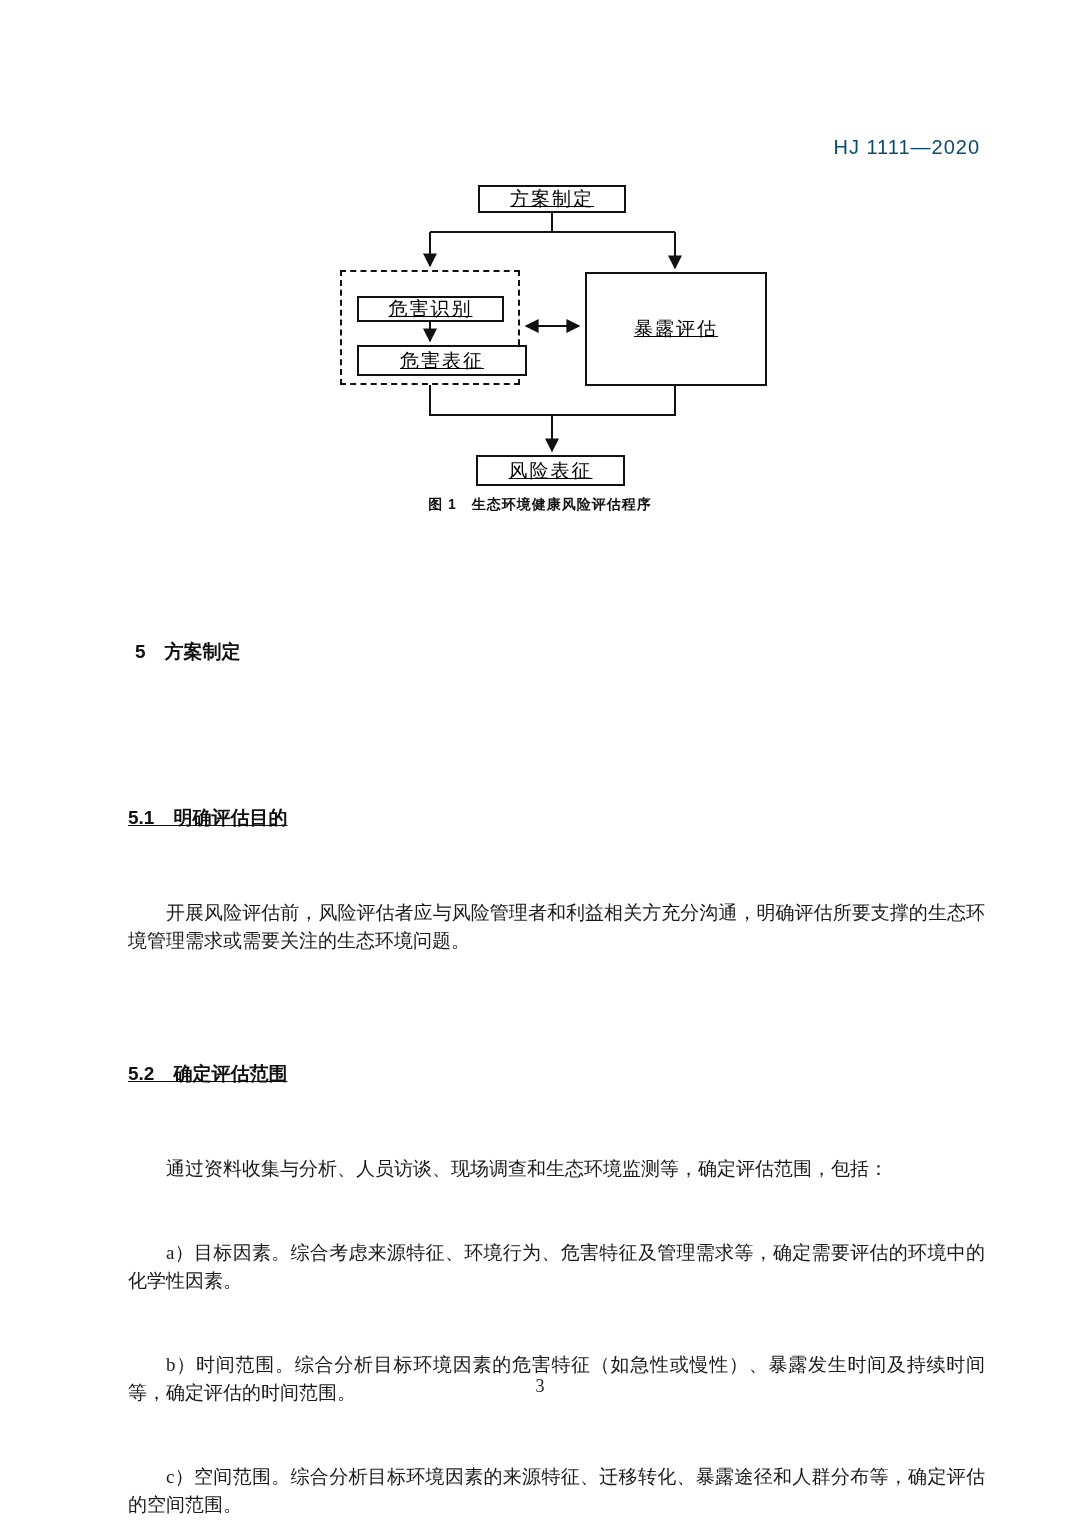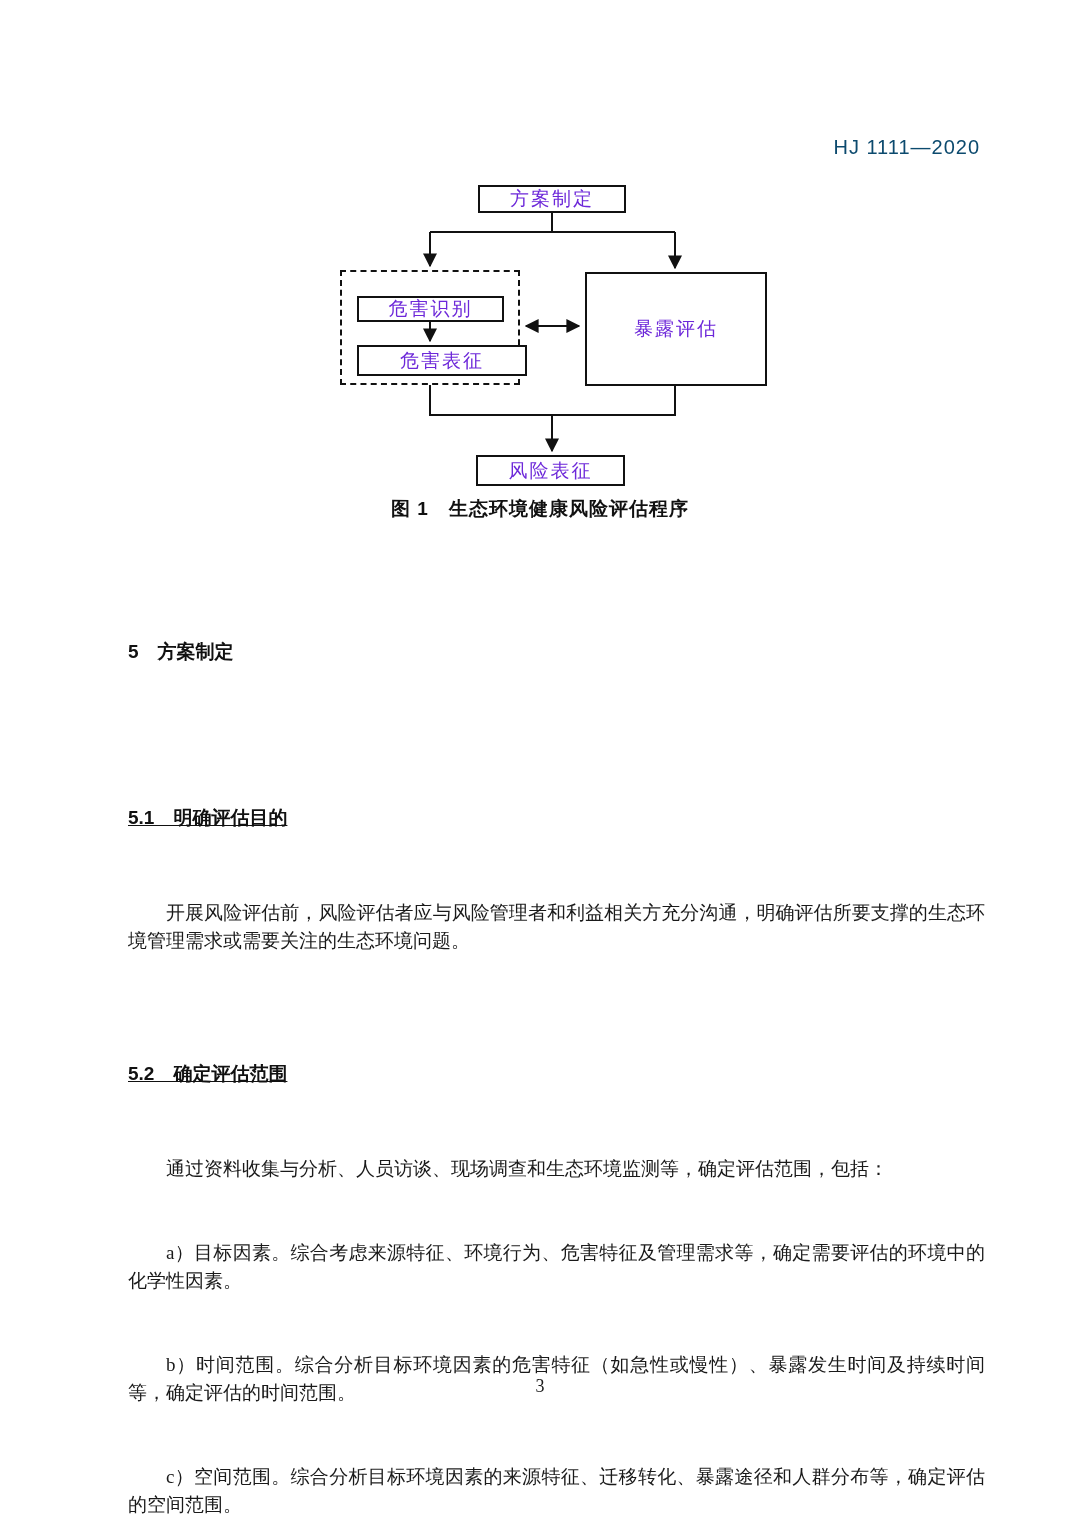--- a/index.html
+++ b/index.html
@@ -15,40 +15,40 @@
     font-family: "Liberation Sans", sans-serif;
     font-size: 20px; letter-spacing: 1px; color: #0c4a6e;
   }
   .flowchart { position: absolute; top: 180px; left: 0; width: 1080px; height: 315px; }
   .connectors { position: absolute; left: 0; top: 0; width: 1080px; height: 315px; }
   .ln { stroke: #111; stroke-width: 2; fill: none; }
   .fc-box {
     position: absolute; border: 2px solid #111; background: #fff;
     display: flex; align-items: center; justify-content: center;
     font-family: "Liberation Serif", serif; font-size: 19px;
-    letter-spacing: 2px; color: #6d28d9;
+    letter-spacing: 2px; color: #000000; text-decoration: underline;
   }
   .fc-dashed { position: absolute; border: 2px dashed #111; }
   .figure-caption {
     position: absolute; top: 496px; left: 0; width: 1080px;
     text-align: center; font-family: "Liberation Sans", sans-serif;
-    font-weight: 700; font-size: 19px; letter-spacing: 1px; color: #111;
+    font-weight: 700; font-size: 14px; letter-spacing: 1px; color: #111;
   }
   .content {
     position: absolute; top: 547px; left: 128px; width: 857px;
     font-family: "Liberation Serif", serif; font-size: 19px;
     line-height: 28px; text-align: justify; color: #1a1a1a;
     white-space: pre-wrap;
   }
   .content h2, .content h3 {
     font-family: "Liberation Sans", sans-serif; font-size: 19px;
     font-weight: 700; line-height: 26px; color: #111;
     text-align: left;
   }
-  .content h2 { margin: 8px 0 34px 0; }
+  .content h2 { margin: 8px 0 34px 7px; }
   .content h3 { margin: 22px 0 12px 0; text-decoration: underline; }
   .content p { margin: 0; text-indent: 2em; }
   .page-number {
     position: absolute; top: 1376px; left: 0; width: 1080px;
     text-align: center; font-family: "Liberation Serif", serif;
     font-size: 18px; color: #1a1a1a;
   }
 </style>
 </head>
 <body>

